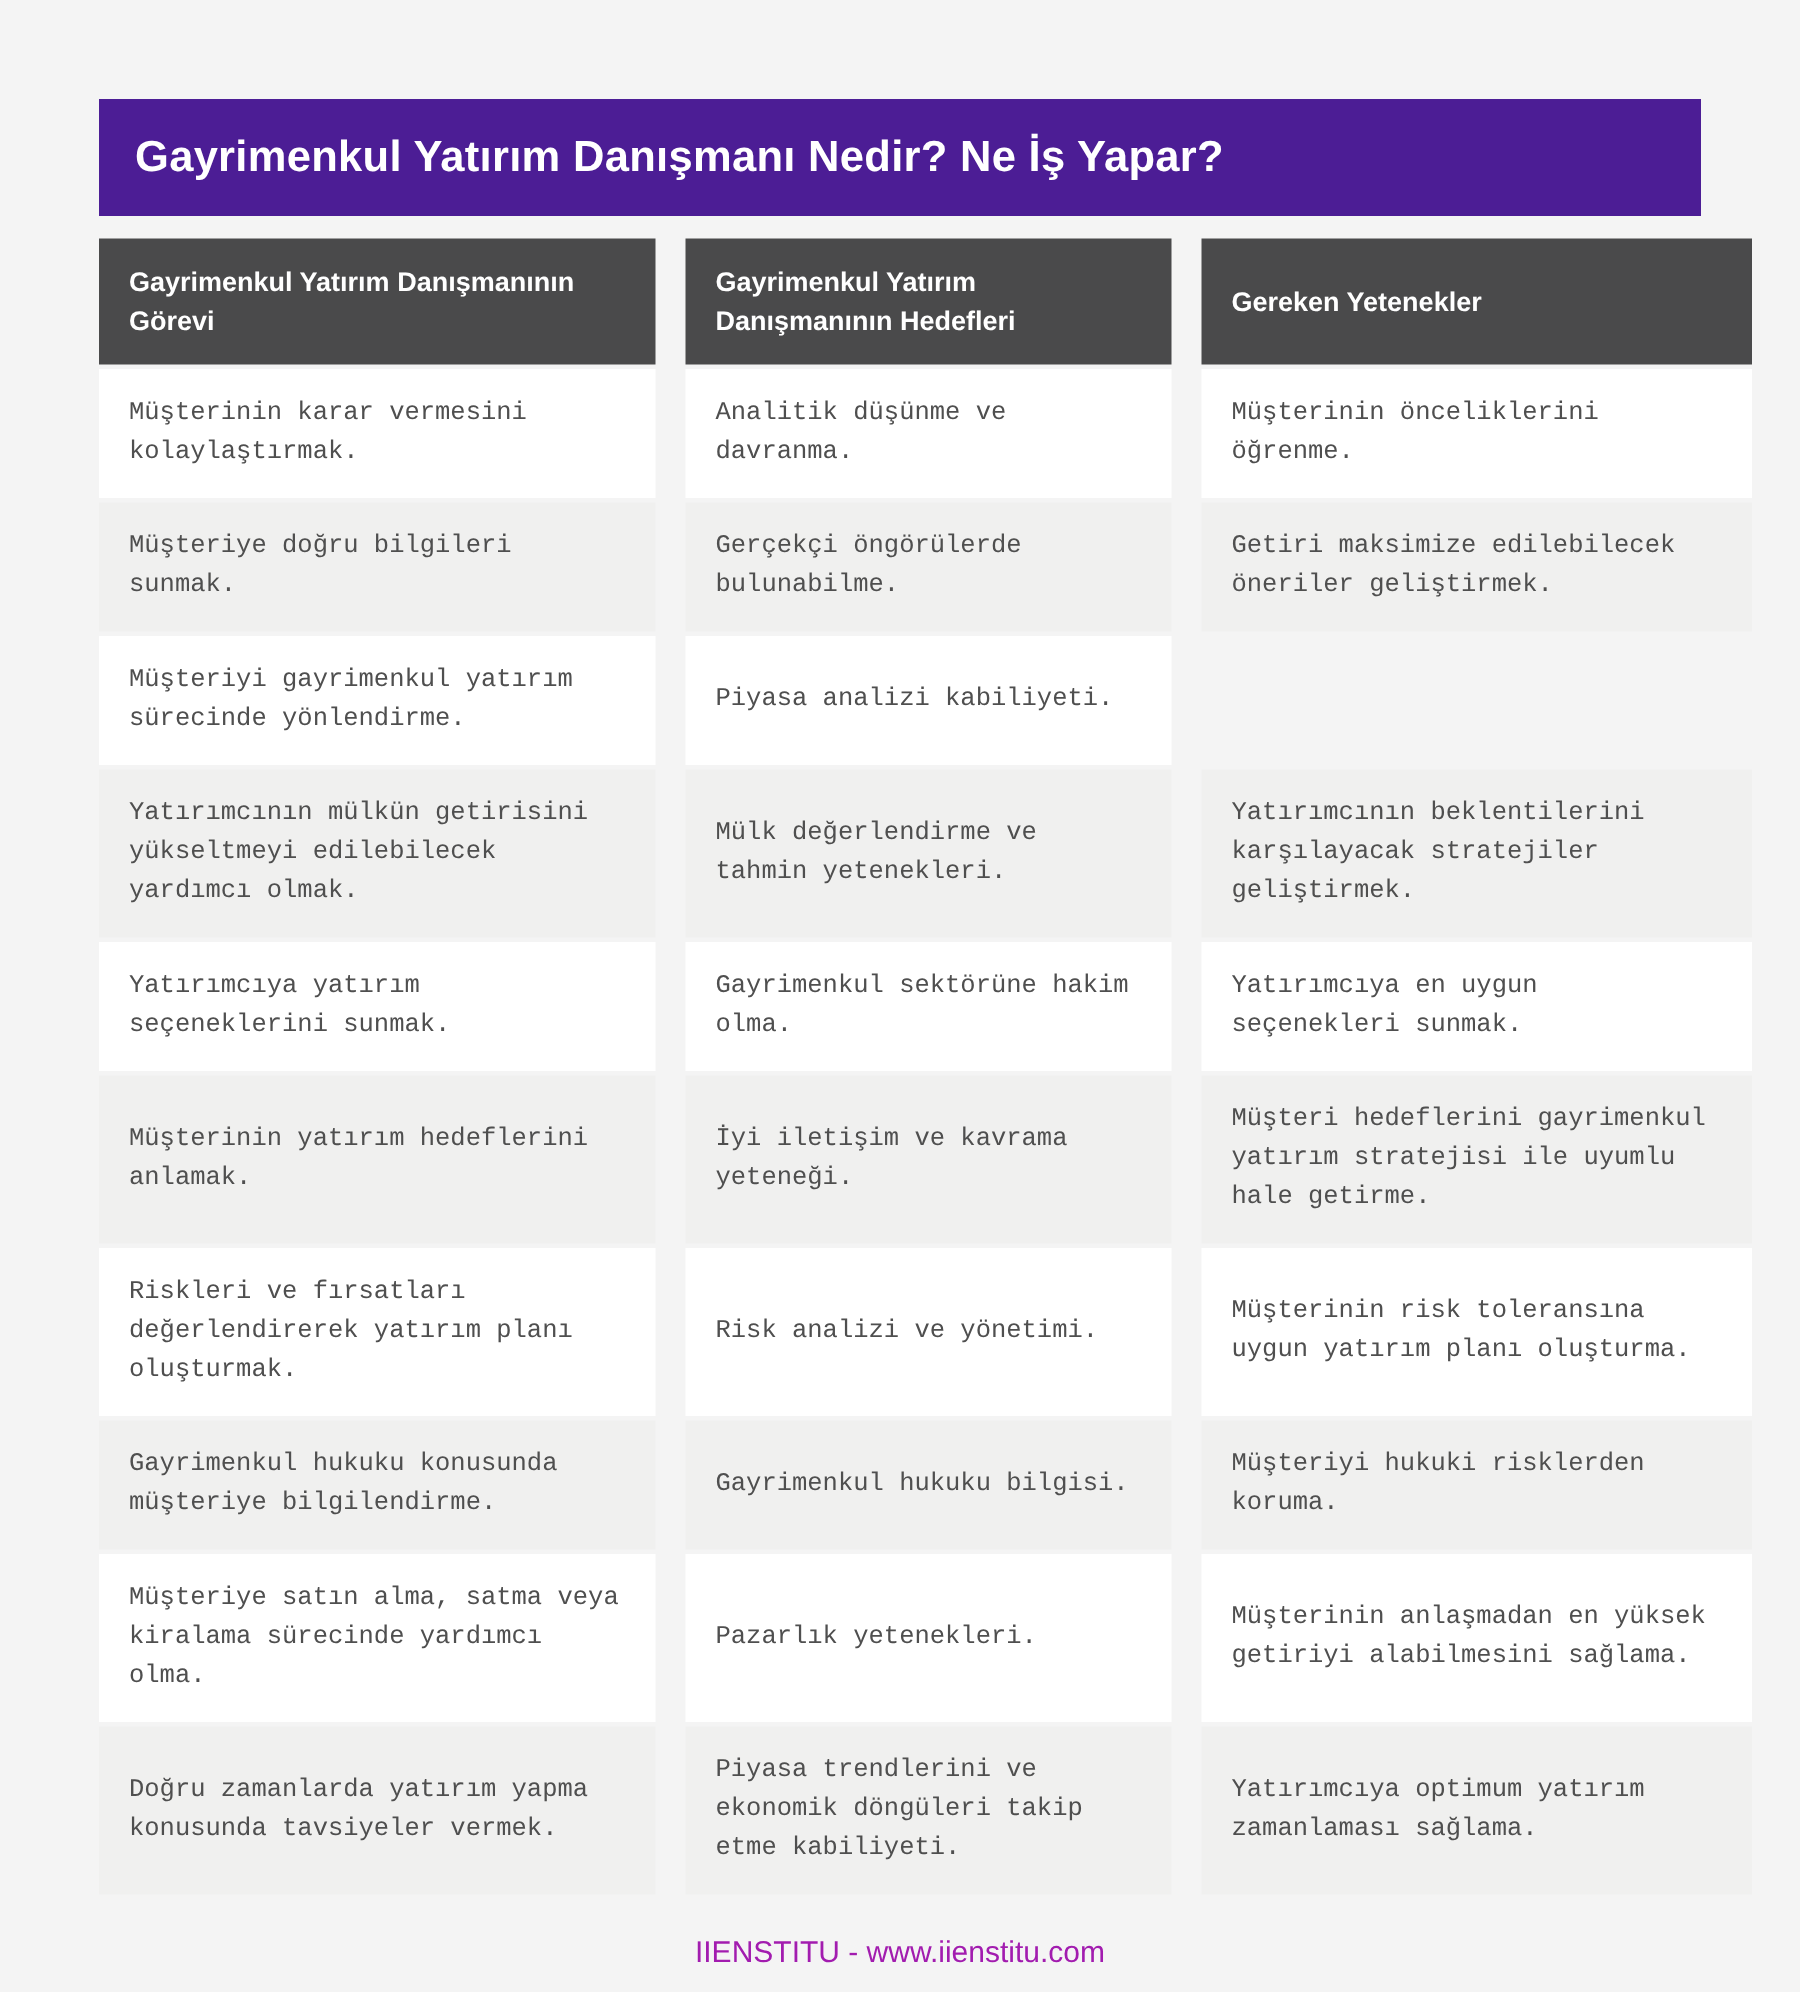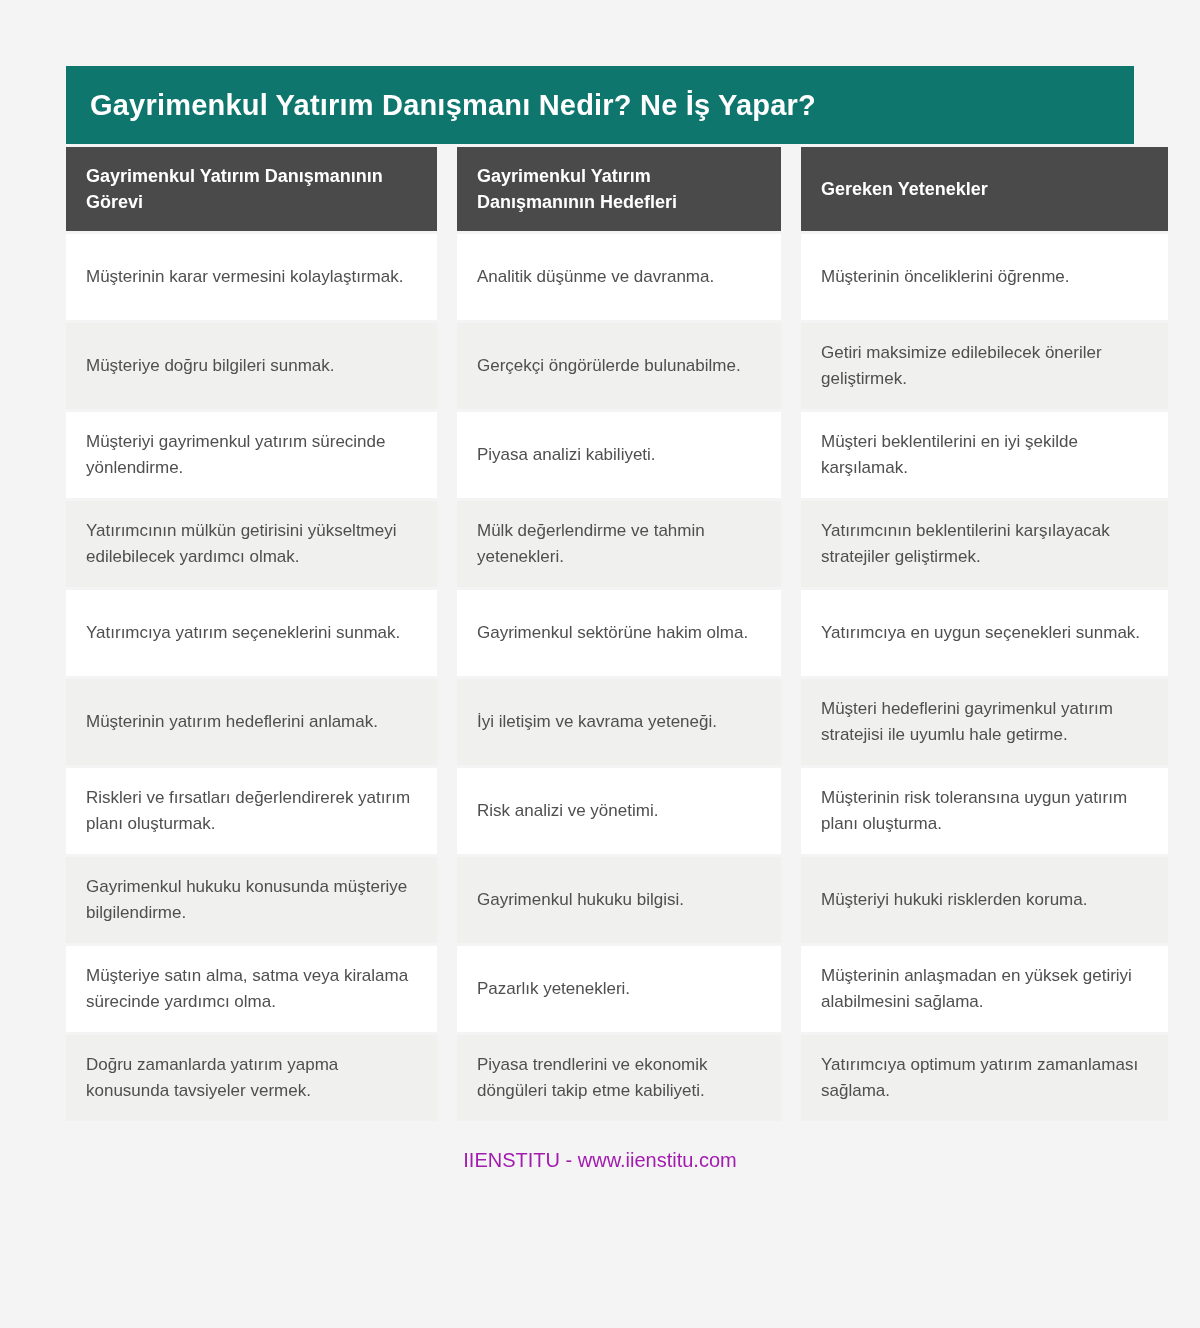--- a/index.html
+++ b/index.html
@@ -8,30 +8,30 @@
     height: 1328px;
     background: #f4f4f4;
     font-family: "Liberation Sans", "DejaVu Sans", sans-serif;
   }
   .page {
     width: 1068px;
     margin: 0 auto;
     padding-top: 66px;
   }
   .title-bar {
-    background: #0f766e;
+    background: #4c1d95;
     color: #ffffff;
     height: 78px;
     display: flex;
     align-items: center;
     padding: 0 24px;
     font-size: 29px;
     font-weight: bold;
     letter-spacing: 0.2px;
-    margin-bottom: 3px;
+    margin-bottom: 15px;
   }
   .grid-row {
     display: grid;
     grid-template-columns: 371px 324px 367px;
     column-gap: 20px;
     margin-bottom: 3px;
   }
   .cell {
     display: flex;
     align-items: center;
@@ -46,20 +46,21 @@
     font-size: 18px;
     line-height: 26px;
     min-height: 84px;
     padding-top: 16px;
     padding-bottom: 16px;
   }
   .rows .cell {
     background: #ffffff;
     color: #4f4f4f;
     min-height: 86px;
+    font-family: Liberation Mono, monospace;
   }
   .rows .grid-row:nth-child(even) .cell {
     background: #f0f0ef;
   }
   .footer {
     margin-top: 27px;
     text-align: center;
     color: #a21caf;
     font-size: 20px;
     line-height: 24px;
@@ -85,21 +86,20 @@
       <div class="cell">Müşterinin önceliklerini öğrenme.</div>
     </div>
     <div class="grid-row">
       <div class="cell">Müşteriye doğru bilgileri sunmak.</div>
       <div class="cell">Gerçekçi öngörülerde bulunabilme.</div>
       <div class="cell">Getiri maksimize edilebilecek öneriler geliştirmek.</div>
     </div>
     <div class="grid-row">
       <div class="cell">Müşteriyi gayrimenkul yatırım sürecinde yönlendirme.</div>
       <div class="cell">Piyasa analizi kabiliyeti.</div>
-      <div class="cell">Müşteri beklentilerini en iyi şekilde karşılamak.</div>
     </div>
     <div class="grid-row">
       <div class="cell">Yatırımcının mülkün getirisini yükseltmeyi edilebilecek yardımcı olmak.</div>
       <div class="cell">Mülk değerlendirme ve tahmin yetenekleri.</div>
       <div class="cell">Yatırımcının beklentilerini karşılayacak stratejiler geliştirmek.</div>
     </div>
     <div class="grid-row">
       <div class="cell">Yatırımcıya yatırım seçeneklerini sunmak.</div>
       <div class="cell">Gayrimenkul sektörüne hakim olma.</div>
       <div class="cell">Yatırımcıya en uygun seçenekleri sunmak.</div>

